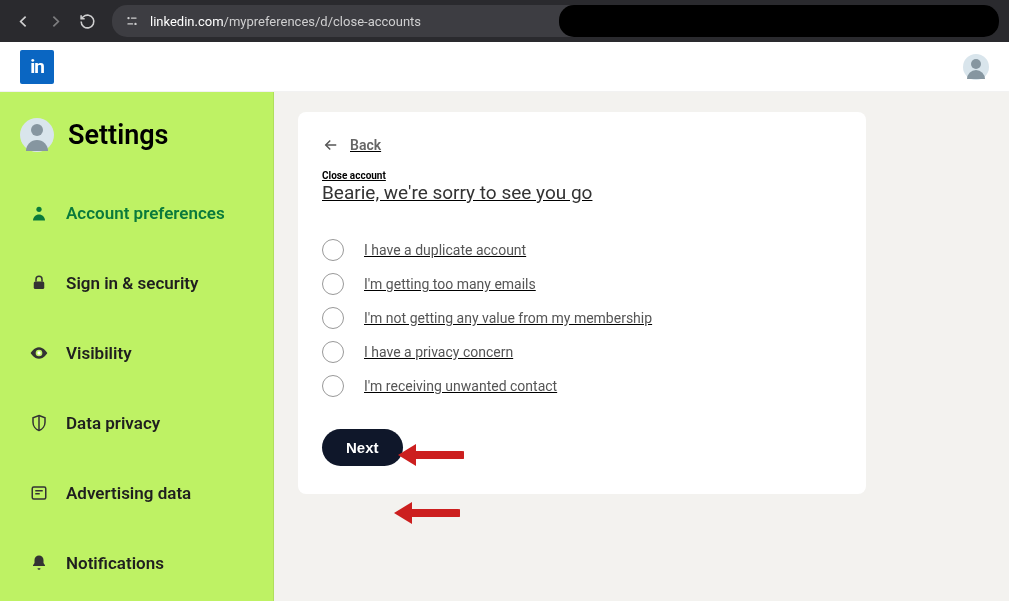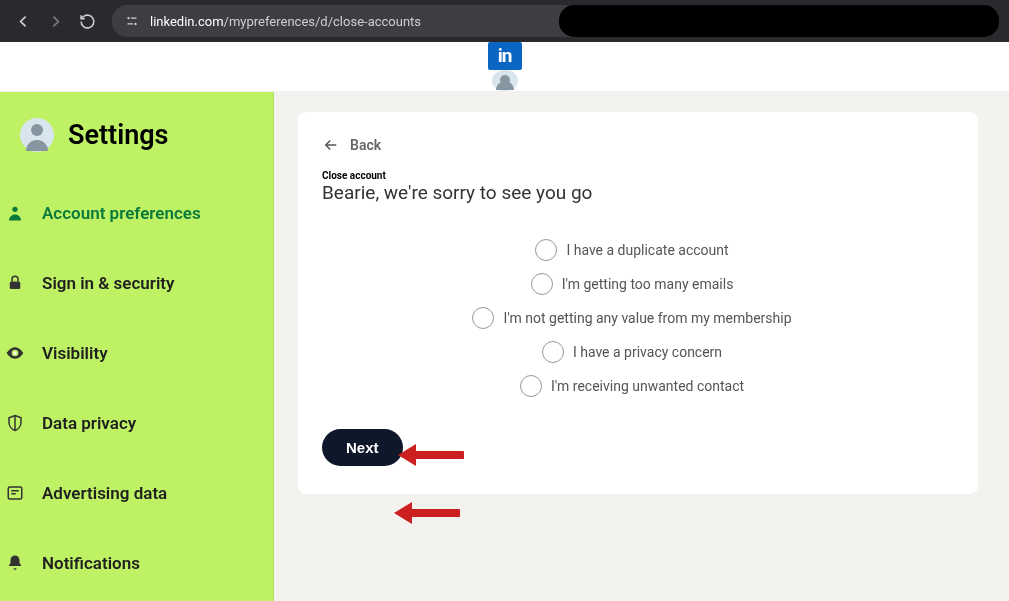--- a/index.html
+++ b/index.html
@@ -52,21 +52,20 @@
     border-radius: 15px;
   }
   
   .li-header {
     background: #fff;
     height: 50px;
     display: flex;
     align-items: center;
     padding: 0 20px;
     border-bottom: 1px solid rgba(0,0,0,0.05);
-    flex-direction: column;
   }
   .li-logo {
     width: 34px; height: 34px;
     background: #0a66c2;
     color: #fff;
     display:flex;align-items:center;justify-content:center;
     font-weight: 700;
     font-size: 19px;
     border-radius: 2px;
     letter-spacing: -1px;
@@ -116,58 +115,58 @@
     content:'';position:absolute;width:12px;height:12px;border-radius:50%;
     background:#8696a0;top:6px;left:11px;
   }
   .sidebar-avatar::after {
     content:'';position:absolute;width:22px;height:11px;border-radius:11px 11px 0 0;
     background:#8696a0;bottom:1px;left:6px;
   }
   .sidebar-title { font-size: 27px; font-weight: 600; color: #000; }
   .nav-item {
     display:flex;align-items:center;gap:16px;
-    padding: 24px 4px;
+    padding: 24px 28px;
     font-size: 17px;
     font-weight: 600;
     color: #1f1f1f;
     cursor: pointer;
   }
   .nav-item.active { color: #0a7a3b; }
   .nav-icon-slot {
     width: 22px;height:22px;
     display:flex;align-items:center;justify-content:center;
   }
 
   
   .main {
     flex:1;
     padding: 20px 24px;
   }
   .card {
     background:#fff;
     border-radius:8px;
     padding: 24px 36px 28px 24px;
-    width: 680px;
+    width: 568px;
     position: relative;
+    text-decoration: underline;
   }
   .back-row {
     display:flex;align-items:center;gap:10px;
     color:#666;font-size:14px;font-weight:600;
     cursor:pointer;
     margin-bottom: 16px;
   }
   .card-title { font-size:10px;font-weight:700;color:#000;}
   .card-sub { font-size:19px;color:#333;margin-bottom:29px; }
   .reason-prompt { font-size:14px;color:#777;margin-bottom:14px; }
   .radio-row {
-    display:flex;align-items:center;gap:9px;
+    display:flex;align-items:center;gap:20px;
     padding: 6px 0;
     cursor:pointer;
-    justify-content:center;
   }
   .radio {
     width:22px;height:22px;border-radius:50%;
     border:1.5px solid #999;
     background:#fff;
     flex-shrink:0;
   }
   .radio.selected {
     border:6px solid #057642;
   }

